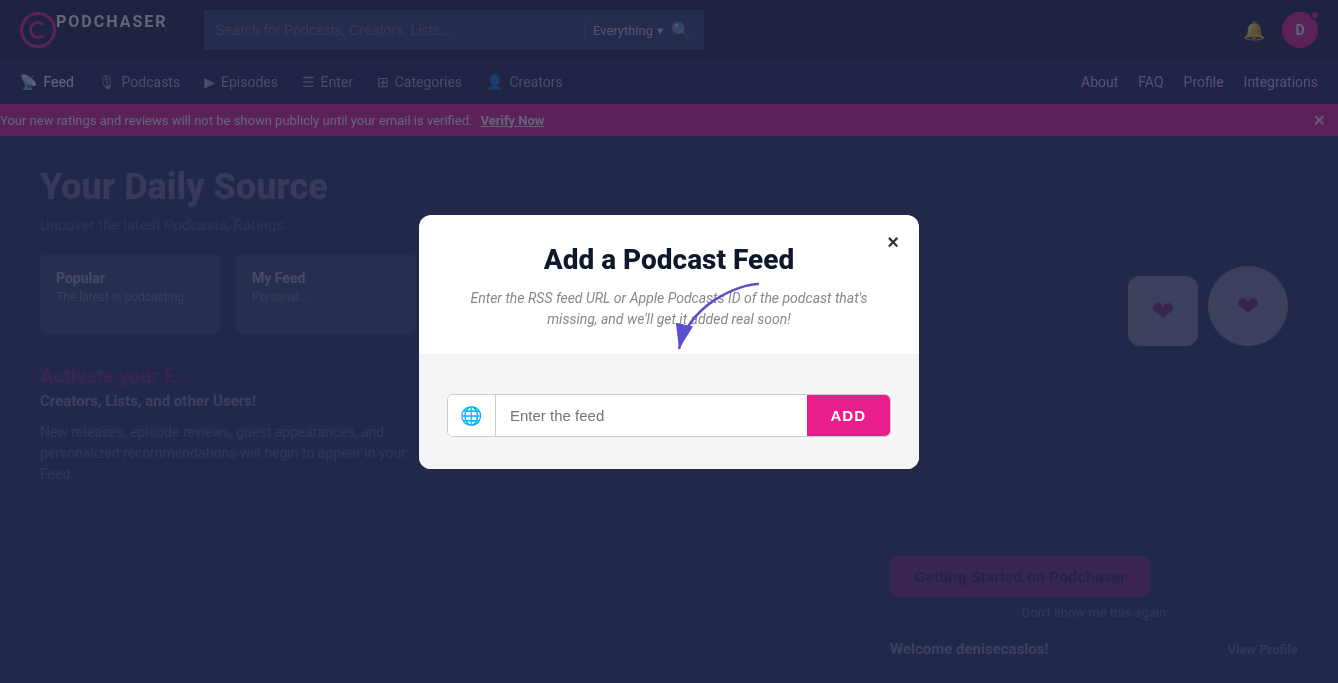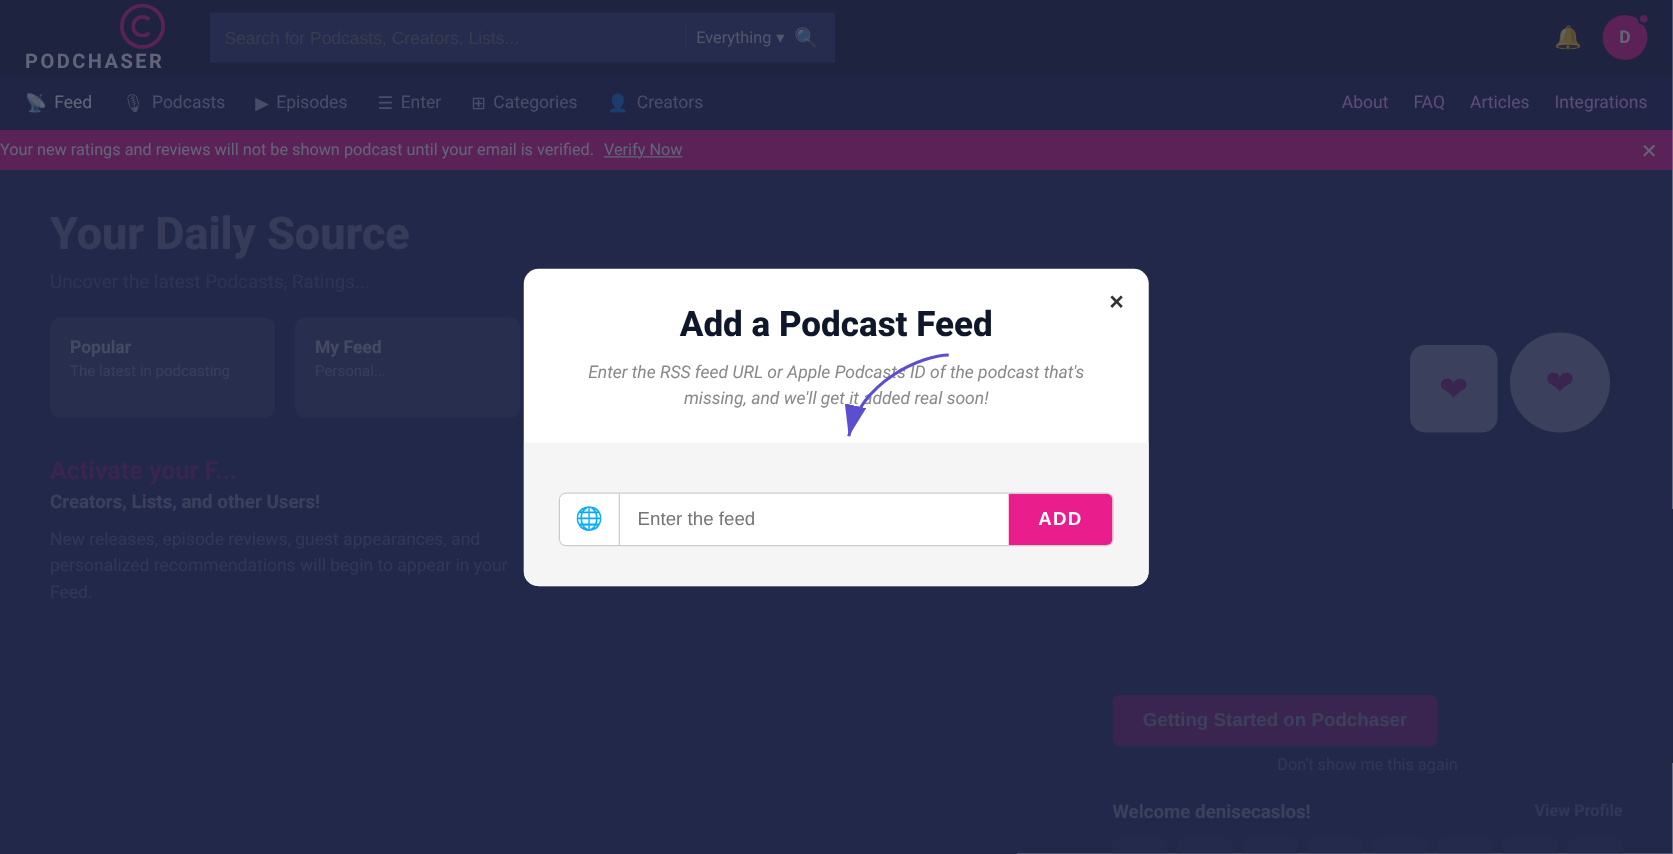--- a/index.html
+++ b/index.html
@@ -3,21 +3,21 @@
   <meta charset="utf-8">
   <style>
     * { margin: 0; padding: 0; box-sizing: border-box; }
     body { font-family: -apple-system, BlinkMacSystemFont, 'Segoe UI', Roboto, sans-serif; width: 1338px; height: 683px; overflow: hidden; position: relative; }
 
     
     .bg-page { width: 100%; height: 100%; background: #2d3561; position: relative; }
 
     
     .navbar { background: #1e2340; height: 60px; display: flex; align-items: center; padding: 0 20px; gap: 16px; }
-    .logo-area { display: flex; align-items: flex-end; gap: 0; margin-right: 20px; flex-direction: column; }
+    .logo-area { display: flex; align-items: flex-start; gap: 0; margin-right: 20px; }
     .logo-circle { width: 36px; height: 36px; border-radius: 50%; border: 3px solid #e91e8c; display: flex; align-items: center; justify-content: center; }
     .logo-inner { width: 18px; height: 18px; border-radius: 50%; border: 3px solid #e91e8c; border-right-color: transparent; }
     .logo-text { color: white; font-size: 16px; font-weight: 700; letter-spacing: 2px; text-transform: uppercase; }
     .search-bar { flex: 1; max-width: 500px; height: 40px; background: #3a4170; border-radius: 0; display: flex; align-items: center; padding: 0 12px; gap: 8px; }
     .search-input-bg { flex: 1; background: transparent; border: none; color: #8890bb; font-size: 14px; outline: none; }
     .search-divider { width: 1px; height: 20px; background: #555; }
     .search-everything { color: #ccc; font-size: 13px; display: flex; align-items: center; gap: 4px; }
     .search-icon-nav { color: #ccc; font-size: 16px; }
     .navbar-right { display: flex; align-items: center; gap: 16px; margin-left: auto; }
     .bell-icon { color: #8890bb; font-size: 18px; }
@@ -26,21 +26,21 @@
 
     
     .subnav { background: #252b52; height: 44px; display: flex; align-items: center; padding: 0 20px; gap: 24px; }
     .subnav-item { color: #aab0cc; font-size: 14px; display: flex; align-items: center; gap: 6px; cursor: pointer; text-decoration: none; }
     .subnav-item.active { color: white; }
     .subnav-right { margin-left: auto; display: flex; align-items: center; gap: 20px; }
     .subnav-right-item { color: #f0abfc; font-size: 14px; cursor: pointer; }
 
     
     .verify-banner { background: #e91e8c; height: 32px; display: flex; align-items: center; justify-content: center; gap: 8px; color: white; font-size: 13px; }
-    .verify-link { color: white; font-weight: normal; text-decoration: underline; cursor: pointer; }
+    .verify-link { color: white; font-weight: bold; text-decoration: underline; cursor: pointer; }
     .verify-close { margin-left: auto; margin-right: 12px; color: white; cursor: pointer; font-size: 16px; }
 
     
     .main-content { padding: 30px 40px; position: relative; }
     .hero-title { color: white; font-size: 36px; font-weight: 800; margin-bottom: 8px; opacity: 0.3; }
     .hero-subtitle { color: #aab0cc; font-size: 15px; opacity: 0.3; }
     .cards-row { display: flex; gap: 16px; margin-top: 20px; }
     .card { background: rgba(255,255,255,0.1); border-radius: 8px; padding: 16px; width: 180px; height: 80px; }
     .card-title { color: white; font-size: 14px; font-weight: bold; opacity: 0.5; }
     .card-sub { color: #aab0cc; font-size: 12px; margin-top: 4px; opacity: 0.5; }
@@ -51,21 +51,21 @@
     .heart-icon { color: #e91e8c; font-size: 28px; }
 
     
     .activate-section { margin-top: 30px; opacity: 0.4; }
     .activate-title { color: #e91e8c; font-size: 20px; font-weight: bold; }
     .activate-sub { color: white; font-size: 15px; font-weight: bold; margin-top: 4px; }
     .activate-desc { color: #aab0cc; font-size: 14px; margin-top: 12px; max-width: 400px; line-height: 1.5; }
 
     
     .right-panel { position: absolute; right: 40px; top: 420px; }
-    .getting-started-btn { background: #e91e8c; color: #ffffff; border: none; border-radius: 6px; padding: 12px 24px; font-size: 15px; font-weight: bold; cursor: pointer; display: block; width: 260px; text-align: center; opacity: 0.4; }
+    .getting-started-btn { background: #e91e8c; color: #0f172a; border: none; border-radius: 6px; padding: 12px 24px; font-size: 15px; font-weight: bold; cursor: pointer; display: block; width: 260px; text-align: center; opacity: 0.4; }
     .dont-show { color: #aab0cc; font-size: 13px; margin-top: 8px; text-align: center; cursor: pointer; opacity: 0.4; }
     .welcome-section { margin-top: 20px; opacity: 0.4; }
     .welcome-title { color: white; font-size: 15px; font-weight: bold; display: flex; justify-content: space-between; align-items: center; }
     .view-profile { color: #aab0cc; font-size: 13px; cursor: pointer; }
     .avatar-grid { display: flex; gap: 8px; margin-top: 12px; flex-wrap: wrap; }
     .avatar-sm { width: 44px; height: 44px; border-radius: 6px; background: #3a4170; display: flex; align-items: center; justify-content: center; color: white; font-size: 12px; }
 
     
     .overlay { position: absolute; top: 0; left: 0; width: 100%; height: 100%; background: rgba(30, 35, 64, 0.7); z-index: 10; }
 
@@ -137,27 +137,27 @@
       <span>⊞</span>
       <span>Categories</span>
     </a>
     <a class="subnav-item">
       <span>👤</span>
       <span>Creators</span>
     </a>
     <div class="subnav-right">
       <span class="subnav-right-item">About</span>
       <span class="subnav-right-item">FAQ</span>
-      <span class="subnav-right-item">Articles</span>
+      <span class="subnav-right-item">Profile</span>
       <span class="subnav-right-item">Integrations</span>
     </div>
   </div>
 
   <div class="verify-banner">
-    <span>Your new ratings and reviews will not be shown podcast until your email is verified.</span>
+    <span>Your new ratings and reviews will not be shown publicly until your email is verified.</span>
     <a class="verify-link">Verify Now</a>
     <span class="verify-close">✕</span>
   </div>
 
   <div class="main-content">
     <div class="hero-title">Your Daily Source</div>
     <div class="hero-subtitle">Uncover the latest Podcasts, Ratings...</div>
 
     <div class="cards-row">
       <div class="card">

